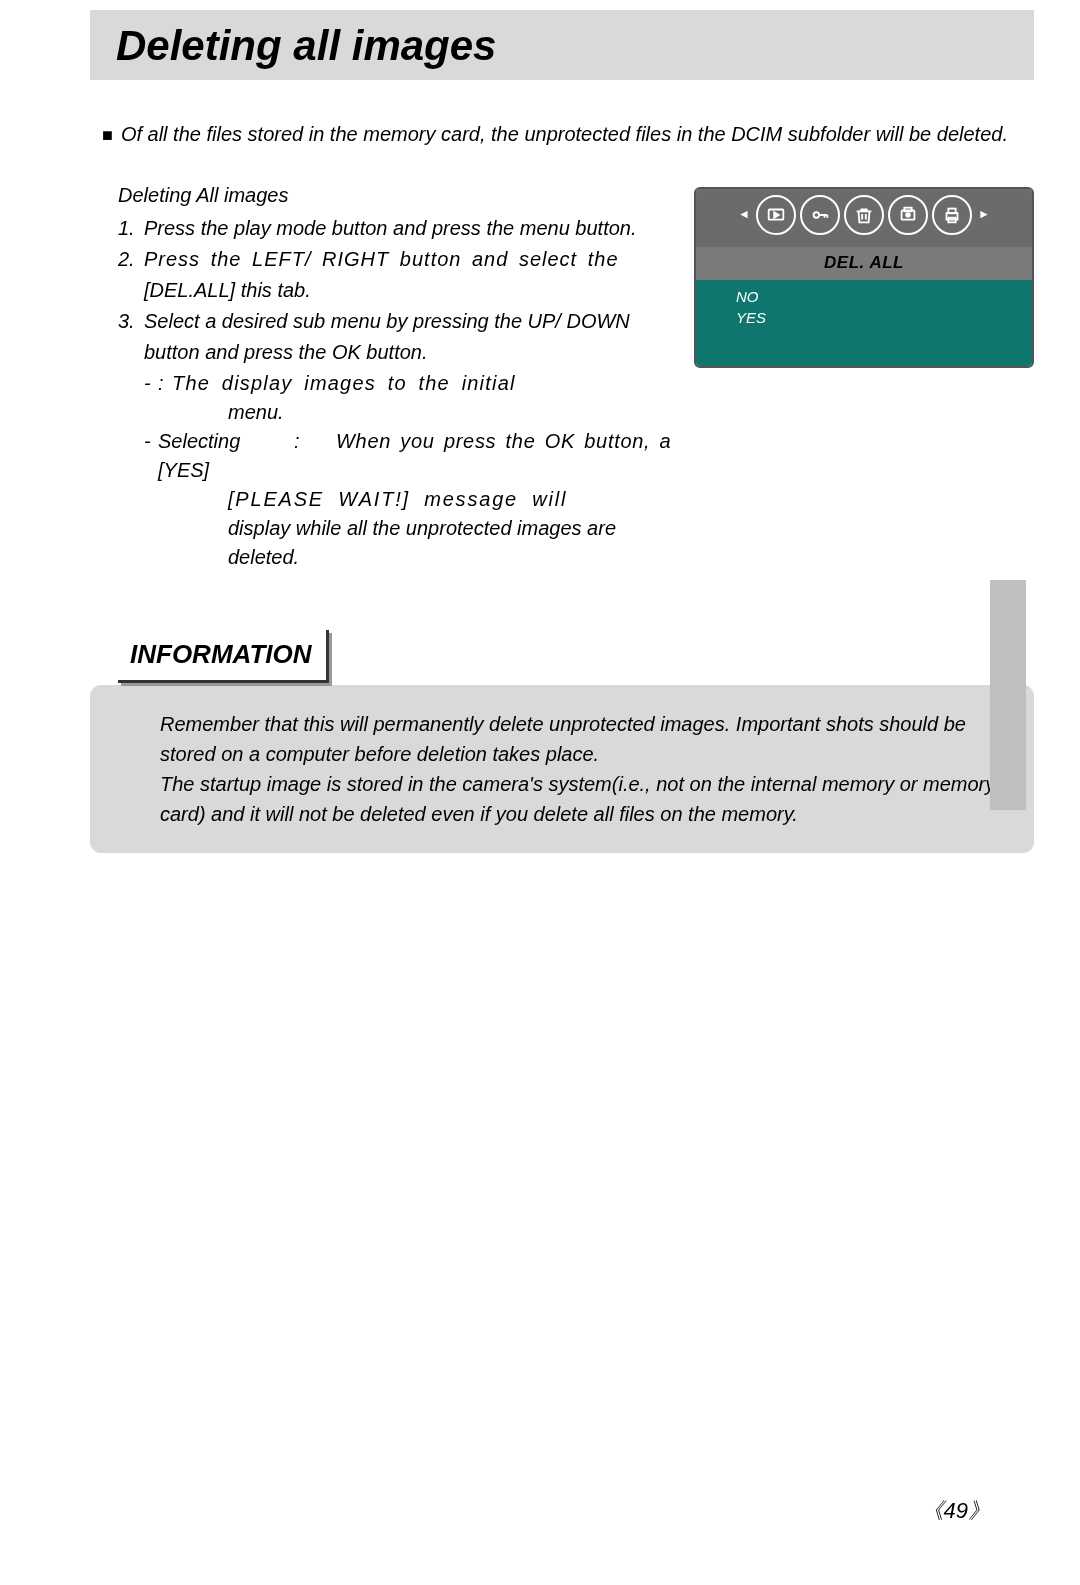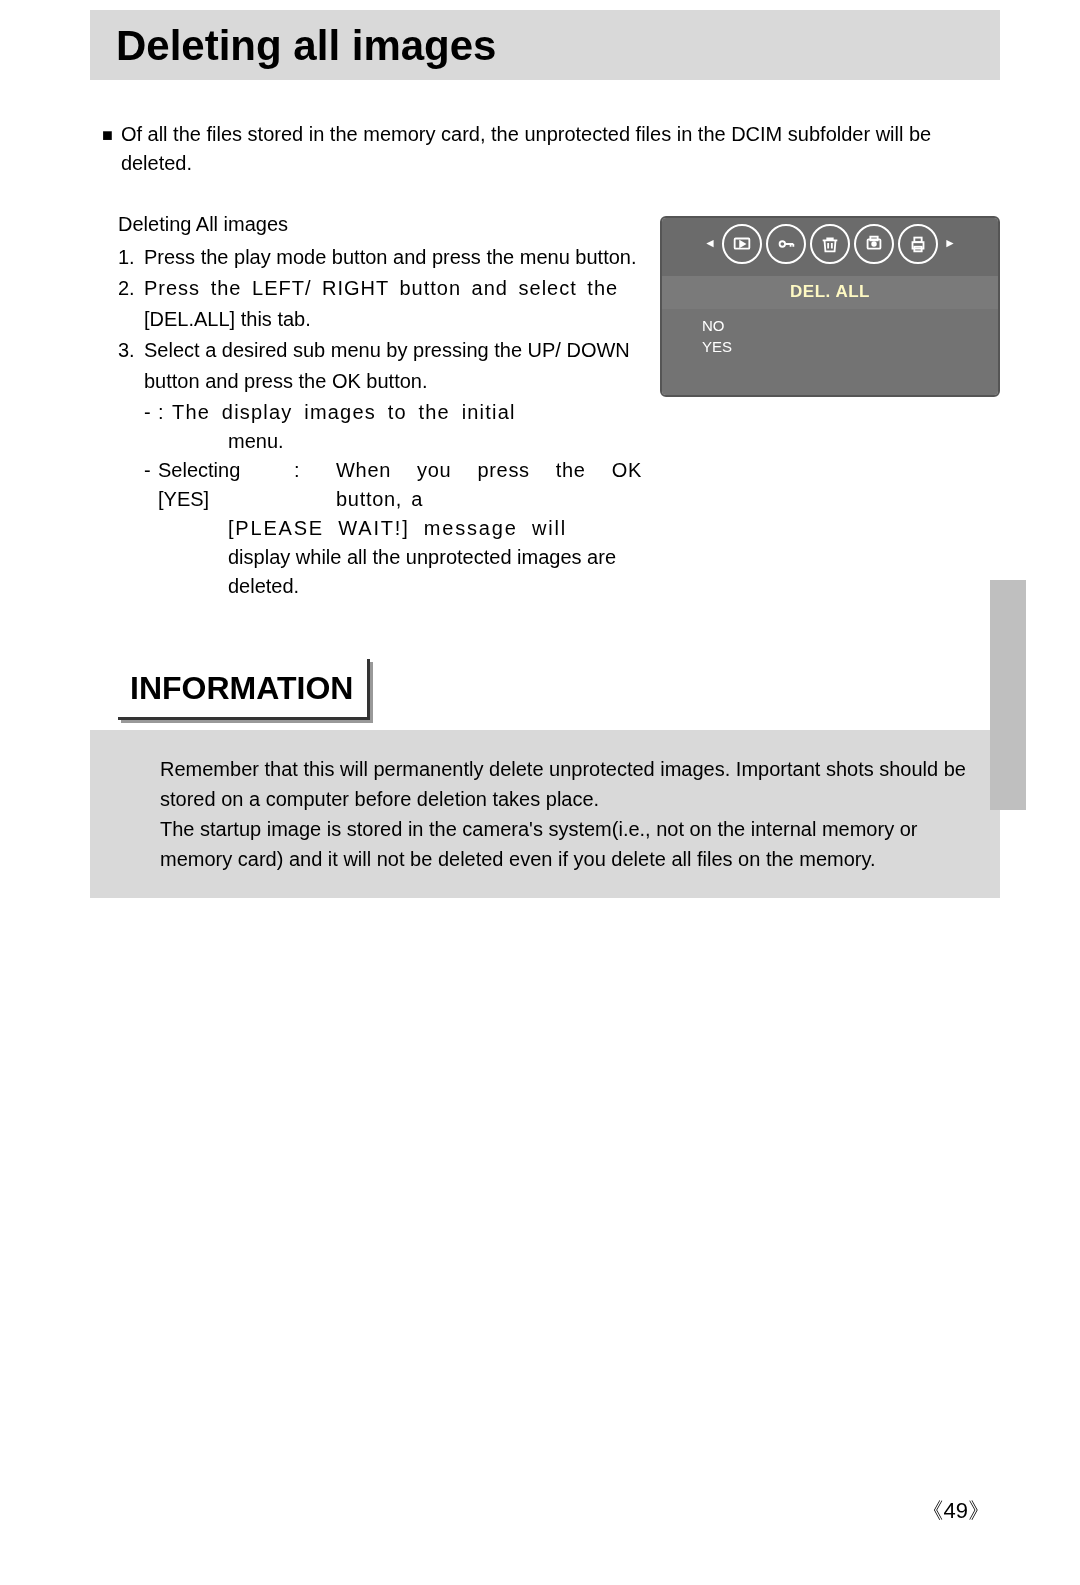--- a/index.html
+++ b/index.html
@@ -4,24 +4,25 @@
 <style>
   body {
     margin: 0;
     padding: 0;
     font-family: Arial, Helvetica, sans-serif;
     background: #fff;
     color: #000;
     width: 1080px;
   }
   .page {
-    padding: 10px 80px 40px 90px;
+    padding: 10px 46px 40px 90px;
     position: relative;
     min-height: 1540px;
     box-sizing: border-box;
+    font-style: italic;
   }
   .title-bar {
     background: #d9d9d9;
     padding: 12px 26px 10px 26px;
     margin-bottom: 40px;
   }
   .title-bar h1 {
     margin: 0;
     font-size: 42px;
     font-weight: bold;
@@ -137,61 +138,62 @@
     color: #fff;
     font-size: 18px;
     box-sizing: border-box;
   }
   .lcd-icon svg { width: 22px; height: 22px; }
   .lcd-menu {
     position: relative;
   }
   .lcd-header {
     background: #7a7a7a;
-    color: #fef9c3;
+    color: #000000;
     font-weight: bold;
     text-align: center;
     font-size: 17px;
     padding: 4px 0;
     letter-spacing: 0.5px;
   }
   .lcd-body {
-    background: #737373;
+    background: #0f766e;
     padding: 6px 0 38px 40px;
   }
   .lcd-opt {
     color: #fff;
     font-size: 15px;
     line-height: 1.4;
   }
 
   
   .info-section {
     margin-top: 58px;
   }
   .info-head {
     display: inline-block;
-    font-size: 32px;
+    font-size: 26px;
     font-weight: bold;
     padding: 6px 14px 6px 12px;
     border-right: 3px solid #333;
     border-bottom: 3px solid #333;
     box-shadow: 3px 3px 0 #999;
     margin-left: 28px;
-    margin-bottom: 12px;
+    margin-bottom: 4px;
     background:#fff;
     position: relative;
     z-index: 2;
   }
   .info-box {
     background: #d9d9d9;
     padding: 24px 30px 24px 70px;
     font-size: 20px;
     line-height: 1.5;
     margin-top: -2px;
+    border-radius: 11px;
   }
 
   .side-tab {
     position: absolute;
     right: 54px;
     top: 580px;
     width: 36px;
     height: 230px;
     background: #bfbfbf;
     border-radius: 0;

